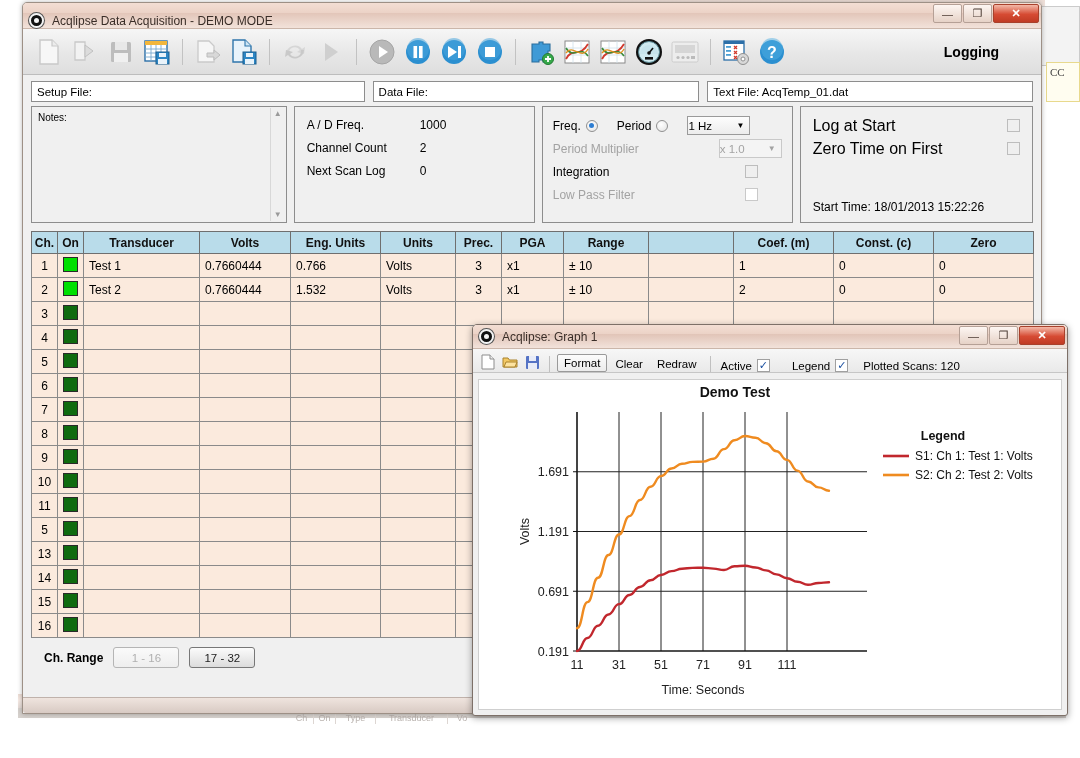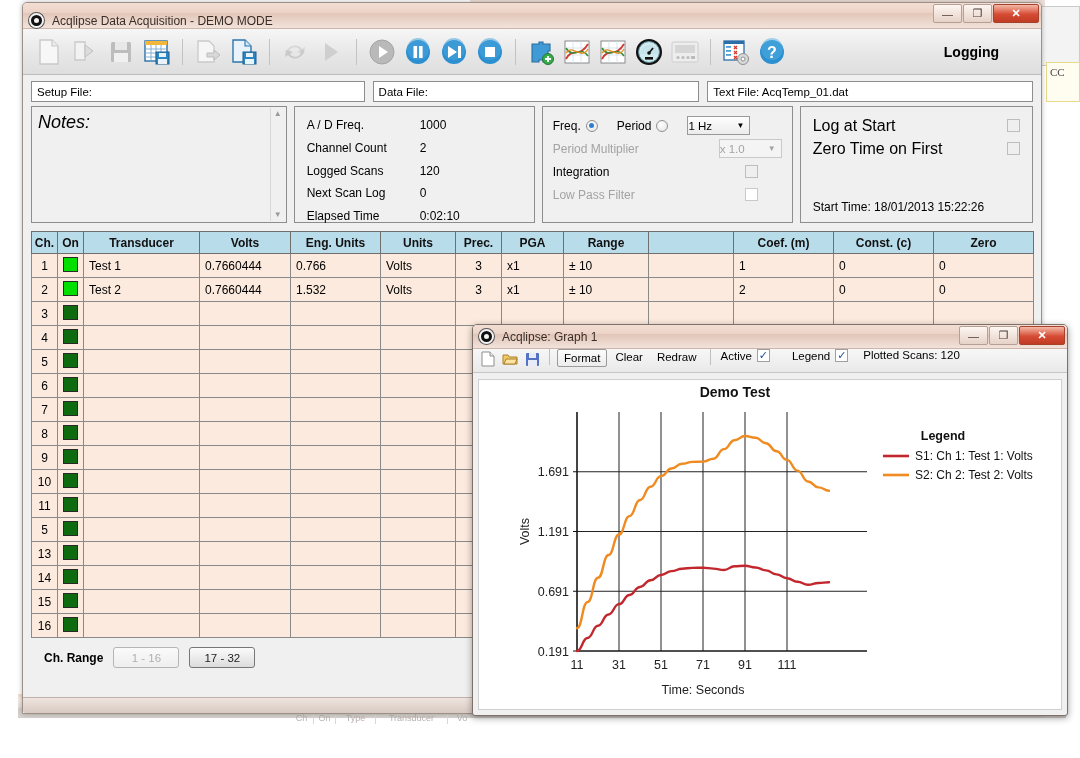--- a/index.html
+++ b/index.html
@@ -98,21 +98,21 @@
   #data-file-box  { width:330px; }
   #text-file-box  { width:329px; }
 
   
   .panelrow { display:flex; padding:0 8px; gap:7px; }
   .panel {
     background:#f0f0f0; border:1px solid #8d8d8d; height:117px;
     position:relative;
   }
   #notes-panel { width:259px; background:#f0f0f0; }
-  #notes-text { padding:5px 6px; font-size:18px;font-style:italic; }
+  #notes-text { padding:5px 6px; font-size:10px; }
   .scrollbar {
     position:absolute; right:1px; top:1px; bottom:1px; width:15px;
     background:#f0f0f0; border-left:1px solid #d8d8d8;
     display:flex; flex-direction:column; justify-content:space-between;
     align-items:center; padding:2px 0;
   }
   .sb-arrow { font-size:8px; color:#9a9a9a; line-height:1; }
 
   #acq-panel { width:244px; padding:7px 0 0 12px; }
   .kv { display:flex; font-size:12px; line-height:22.8px; }
@@ -197,21 +197,21 @@
   #graph-titlebar {
     height:24px;
     background:linear-gradient(180deg,#f3ded4 0%, #ecd3c7 38%, #e1c4b7 39%, #f2e2da 100%);
     border-radius:4px 4px 0 0; border-bottom:1px solid #cbb6aa;
     display:flex; align-items:center; padding-left:6px; position:relative;
   }
   #graph-title-text { margin-left:8px; font-size:12px; color:#3a2e28; }
   #graph-toolbar {
     height:24px; background:linear-gradient(180deg,#f7f7f7,#e9e9e9);
     border-bottom:1px solid #c6c6c6;
-    display:flex; align-items:flex-start; padding:0 5px; gap:2px; font-size:11.5px;
+    display:flex; align-items:flex-end; padding:0 5px; gap:2px; font-size:11.5px;
   }
   .gt-icon { width:20px; height:20px; display:flex; align-items:center; justify-content:center; }
   .gt-sep { width:1px; height:16px; background:#c0c0c0; margin:0 5px; }
   .gt-btn { padding:2px 6px; font-size:11.5px; }
   .gt-btn.framed { border:1px solid #9a9a9a; background:linear-gradient(180deg,#fcfcfc,#ececec); border-radius:2px; }
   .gt-chk { display:flex; align-items:center; gap:5px; padding:0 3px; }
   #plotted-scans { margin-left:10px; }
   #graph-canvas-area { position:absolute; left:5px; top:54px; right:5px; bottom:5px;
                        background:#fff; border:1px solid #cfcfcf; }
   .axis-tick-label { font-size:12.5px; fill:#222; }
@@ -455,30 +455,22 @@
     <div class="panel" id="acq-panel">
       <div class="kv">
           <span class="k">A / D Freq.</span>
           <span class="v">1000</span>
         </div>
       <div class="kv">
           <span class="k">Channel Count</span>
           <span class="v">2</span>
         </div>
       <div class="kv">
-          <span class="k">Logged Scans</span>
-          <span class="v">120</span>
-        </div>
-      <div class="kv">
           <span class="k">Next Scan Log</span>
           <span class="v">0</span>
-        </div>
-      <div class="kv">
-          <span class="k">Elapsed Time</span>
-          <span class="v">0:02:10</span>
         </div>
     </div>
 
     <div class="panel" id="timing-panel">
       <div class="tm-row">
         <span>Freq.</span>
         <span class="radio on">
             <i></i>
           </span>
         <span style="margin-left:14px">Period</span>

